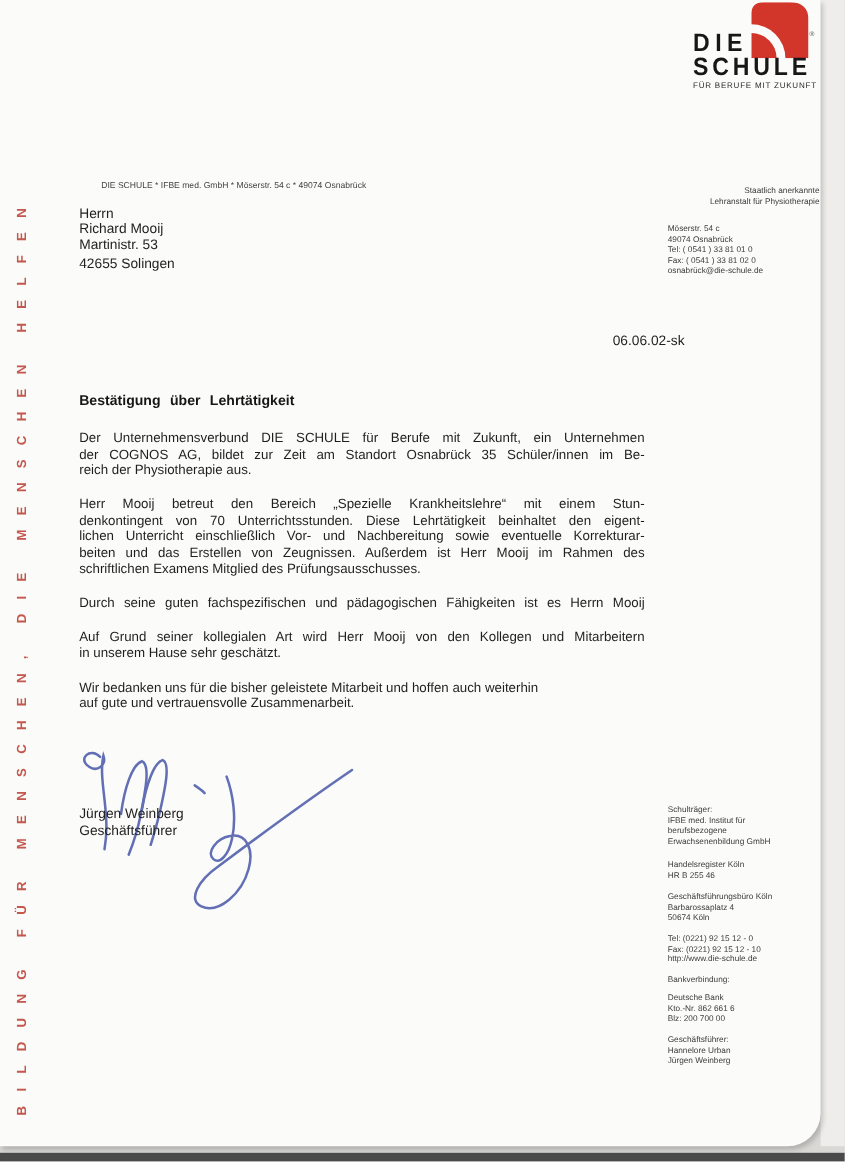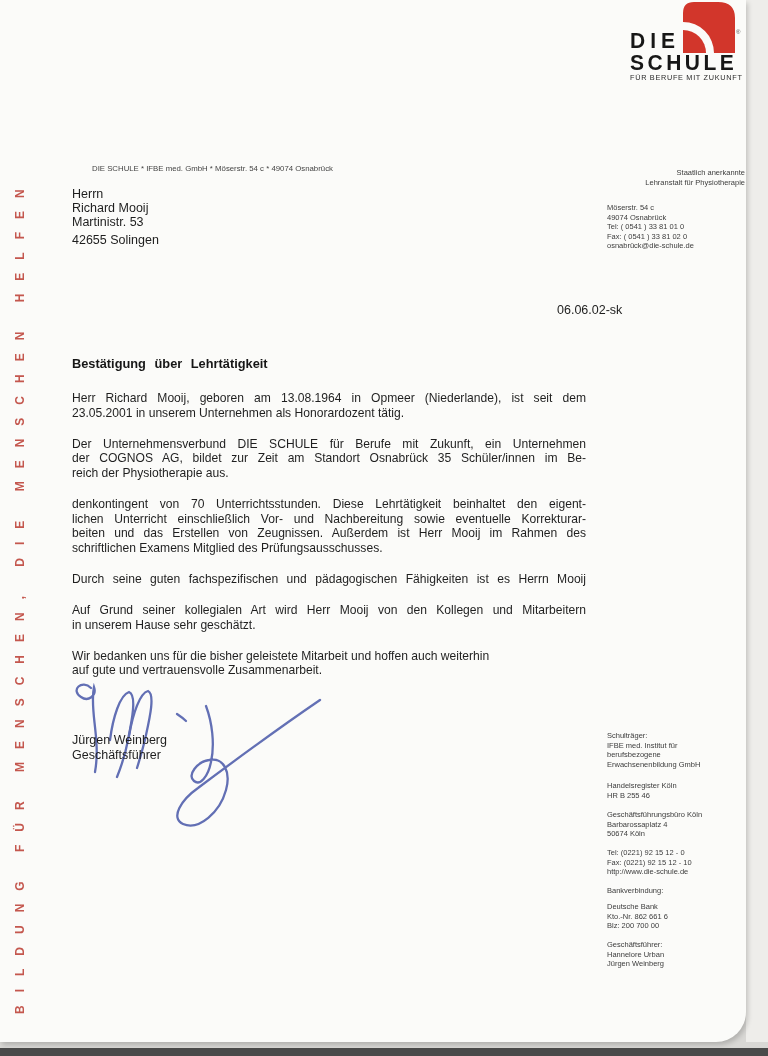--- a/index.html
+++ b/index.html
@@ -103,29 +103,26 @@
 Tel: ( 0541 ) 33 81 01 0
 Fax: ( 0541 ) 33 81 02 0
 osnabrück@die-schule.de</div>
 
   <div id="date-ref">06.06.02-sk</div>
 
   <div id="subject">Bestätigung über Lehrtätigkeit</div>
 
   <div id="body-text">
     <div class="para">
-        <div class="bline just">Herr Richard Mooij, geboren am 13.08.1964 in Opmeer (Niederlande), ist seit dem</div>
-        <div class="bline">23.05.2001 in unserem Unternehmen als Honorardozent tätig.</div>
-      </div>
-    <div class="para">
         <div class="bline just">Der Unternehmensverbund DIE SCHULE für Berufe mit Zukunft, ein Unternehmen</div>
         <div class="bline just">der COGNOS AG, bildet zur Zeit am Standort Osnabrück 35 Schüler/innen im Be-</div>
         <div class="bline">reich der Physiotherapie aus.</div>
       </div>
     <div class="para">
+        <div class="bline just">Herr Mooij betreut den Bereich „Spezielle Krankheitslehre“ mit einem Stun-</div>
         <div class="bline just">denkontingent von 70 Unterrichtsstunden. Diese Lehrtätigkeit beinhaltet den eigent-</div>
         <div class="bline just">lichen Unterricht einschließlich Vor- und Nachbereitung sowie eventuelle Korrekturar-</div>
         <div class="bline just">beiten und das Erstellen von Zeugnissen. Außerdem ist Herr Mooij im Rahmen des</div>
         <div class="bline">schriftlichen Examens Mitglied des Prüfungsausschusses.</div>
       </div>
     <div class="para">
         <div class="bline just">Durch seine guten fachspezifischen und pädagogischen Fähigkeiten ist es Herrn Mooij</div>
       </div>
     <div class="para">
         <div class="bline just">Auf Grund seiner kollegialen Art wird Herr Mooij von den Kollegen und Mitarbeitern</div>

